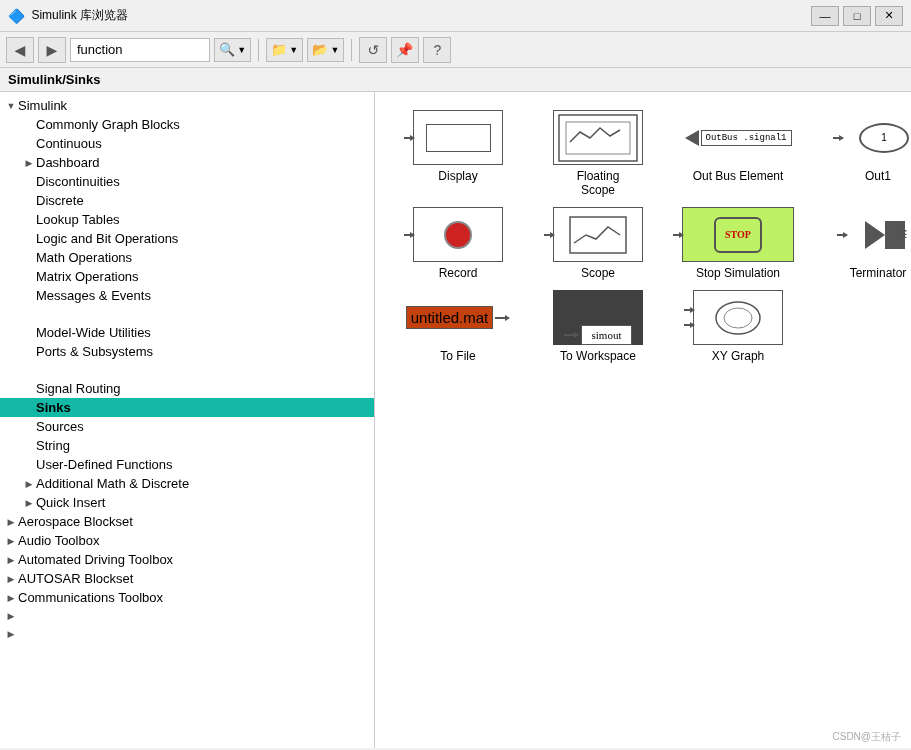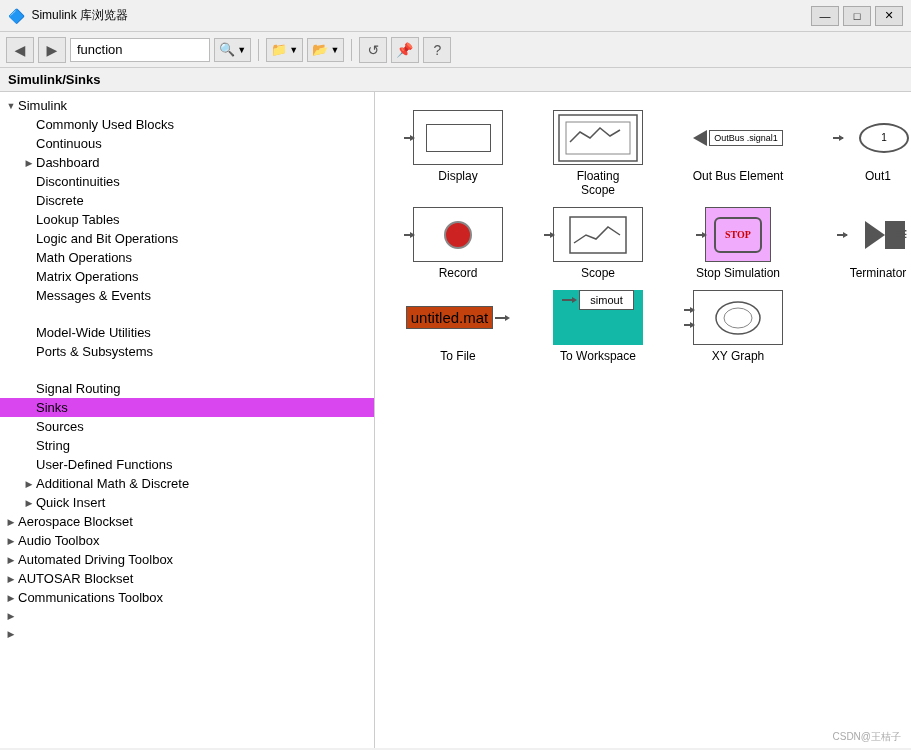--- a/index.html
+++ b/index.html
@@ -100,21 +100,21 @@
     .tree-root { padding: 4px 0; }
     .tree-item {
       display: flex;
       align-items: center;
       padding: 2px 4px;
       cursor: pointer;
       white-space: nowrap;
       font-size: 13px;
       color: #000;
     }
-    .tree-item.selected { background: #d946ef; }
+    .tree-item.selected { background: #14b8a6; font-weight: bold; }
     .tree-item .arrow {
       width: 14px; height: 14px;
       display: flex; align-items: center; justify-content: center;
       font-size: 9px;
       color: #555;
       flex-shrink: 0;
     }
     .tree-item .label { flex: 1; }
     .indent-0 { padding-left: 4px; }
     .indent-1 { padding-left: 22px; }
@@ -205,21 +205,21 @@
 
   <div class="sidebar">
     <div class="sidebar-scroll">
       <div class="tree-root" id="tree-root">
           <div class="tree-item indent-0">
             <span class="arrow">▼</span>
             <span class="label">Simulink</span>
           </div>
           <div class="tree-item indent-1">
             <span class="arrow"></span>
-            <span class="label">Commonly Used Blocks</span>
+            <span class="label">Commonly Graph Blocks</span>
           </div>
           <div class="tree-item indent-1">
             <span class="arrow"></span>
             <span class="label">Continuous</span>
           </div>
           <div class="tree-item indent-1">
             <span class="arrow">▶</span>
             <span class="label">Dashboard</span>
           </div>
           <div class="tree-item indent-1">
@@ -342,21 +342,21 @@
           </div>
           <div class="block-label" style="white-space: pre-line;">Floating
 Scope</div>
         </div>
         <div class="block-item">
           <div class="block-icon" style="width: 90px; height: 55px; border: none; background: white; display: flex; align-items: center; justify-content: center; position: relative; font-size: 9px;">
             <div style="display:flex;align-items:center;gap:2px;">
       <div style="position:relative;">
         <div style="width:0;height:0;border-right:14px solid #555;border-top:8px solid transparent;border-bottom:8px solid transparent;"></div>
       </div>
-      <div style="border:1.5px solid #555;padding:2px 4px;font-size:9px;white-space:nowrap;">OutBus .signal1</div>
+      <div style="border:1.5px solid #555;padding:2px 4px;font-size:9px;white-space:nowrap;font-family:Liberation Mono, monospace;">OutBus .signal1</div>
     </div>
           </div>
           <div class="block-label" style="white-space: pre-line;">Out Bus Element</div>
         </div>
         <div class="block-item">
           <div class="block-icon" style="width: 90px; height: 55px; border: none; background: white; display: flex; align-items: center; justify-content: center; position: relative;">
             <div style="display:flex;align-items:center;">
       <div style="position:absolute;left:0;top:50%;transform:translateY(-50%);width:10px;height:2px;background:#555;"></div>
       <div style="position:absolute;left:6px;top:50%;transform:translateY(-50%);width:0;height:0;border-left:5px solid #555;border-top:3px solid transparent;border-bottom:3px solid transparent;"></div>
       <div style="width:50px;height:30px;border-radius:50%;border:2px solid #555;display:flex;align-items:center;justify-content:center;font-size:10px;margin-left:12px;">1</div>
@@ -377,21 +377,21 @@
       <div style="position:absolute;left:-10px;top:50%;transform:translateY(-50%);width:10px;height:2px;background:#555;"></div>
       <div style="position:absolute;left:-4px;top:50%;transform:translateY(-50%);width:0;height:0;border-left:5px solid #555;border-top:3px solid transparent;border-bottom:3px solid transparent;"></div>
       <svg width="60" height="40" viewBox="0 0 60 40">
         <rect x="2" y="2" width="56" height="36" fill="white" stroke="#555" stroke-width="1.5"></rect>
         <polyline points="6,28 18,20 28,24 40,12 52,20" fill="none" stroke="#555" stroke-width="1.5"></polyline>
       </svg>
           </div>
           <div class="block-label" style="white-space: pre-line;">Scope</div>
         </div>
         <div class="block-item">
-          <div class="block-icon" style="width: 66px; height: 55px; border: 1.5px solid rgb(85, 85, 85); background: #f0abfc; display: flex; align-items: center; justify-content: center; position: relative;">
+          <div class="block-icon" style="width: 112px; height: 55px; border: 1.5px solid rgb(85, 85, 85); background: #bef264; display: flex; align-items: center; justify-content: center; position: relative;">
       <div style="position:absolute;left:-10px;top:50%;transform:translateY(-50%);width:10px;height:2px;background:#555;"></div>
       <div style="position:absolute;left:-4px;top:50%;transform:translateY(-50%);width:0;height:0;border-left:5px solid #555;border-top:3px solid transparent;border-bottom:3px solid transparent;"></div>
       <div style="width:48px;height:36px;border:2px solid #555;border-radius:6px;display:flex;align-items:center;justify-content:center;">
         <span style="font-size:10px;font-weight:bold;color:#cc0000;font-family:serif;">STOP</span>
       </div>
           </div>
           <div class="block-label" style="white-space: pre-line;">Stop Simulation</div>
         </div>
         <div class="block-item">
           <div class="block-icon" style="width: 90px; height: 55px; border: none; background: white; display: flex; align-items: center; justify-content: center; position: relative;">
@@ -413,21 +413,21 @@
       <div style="border:1.5px solid #555;padding:2px 4px;font-size:15px;white-space:nowrap;background:#c2410c;">untitled.mat</div>
       <div style="position:relative;display:flex;align-items:center;">
         <div style="width:10px;height:2px;background:#555;"></div>
         <div style="width:0;height:0;border-left:5px solid #555;border-top:3px solid transparent;border-bottom:3px solid transparent;"></div>
       </div>
     </div>
           </div>
           <div class="block-label" style="white-space: pre-line;">To File</div>
         </div>
         <div class="block-item">
-          <div class="block-icon" style="width: 90px; height: 55px; border: none; background: #14b8a6; display: flex; align-items: flex-start; justify-content: center; position: relative;">
+          <div class="block-icon" style="width: 90px; height: 55px; border: none; background: #404040; display: flex; align-items: flex-end; justify-content: center; position: relative; font-family: Liberation Serif, serif;">
             <div style="display:flex;align-items:center;gap:2px;">
       <div style="position:relative;display:flex;align-items:center;">
         <div style="width:10px;height:2px;background:#555;"></div>
         <div style="width:0;height:0;border-left:5px solid #555;border-top:3px solid transparent;border-bottom:3px solid transparent;"></div>
       </div>
       <div style="border:1.5px solid #555;padding:3px 10px;font-size:11px;background:white;">simout</div>
     </div>
           </div>
           <div class="block-label" style="white-space: pre-line;">To Workspace</div>
         </div>

